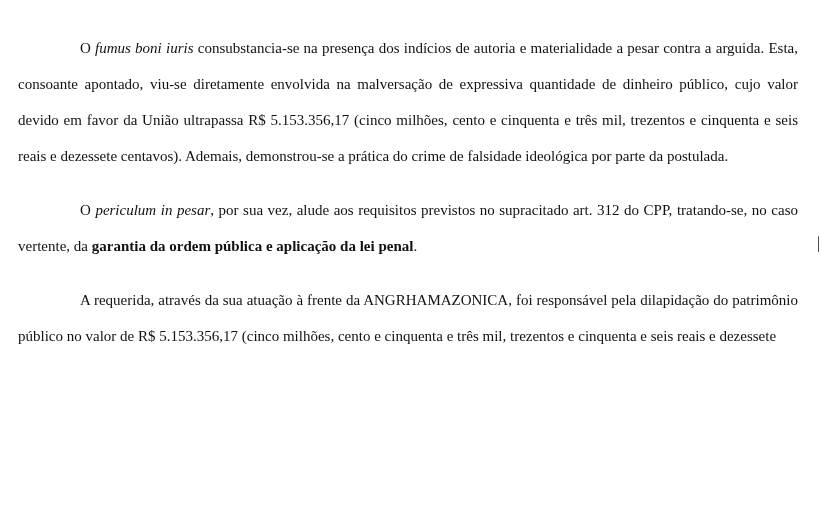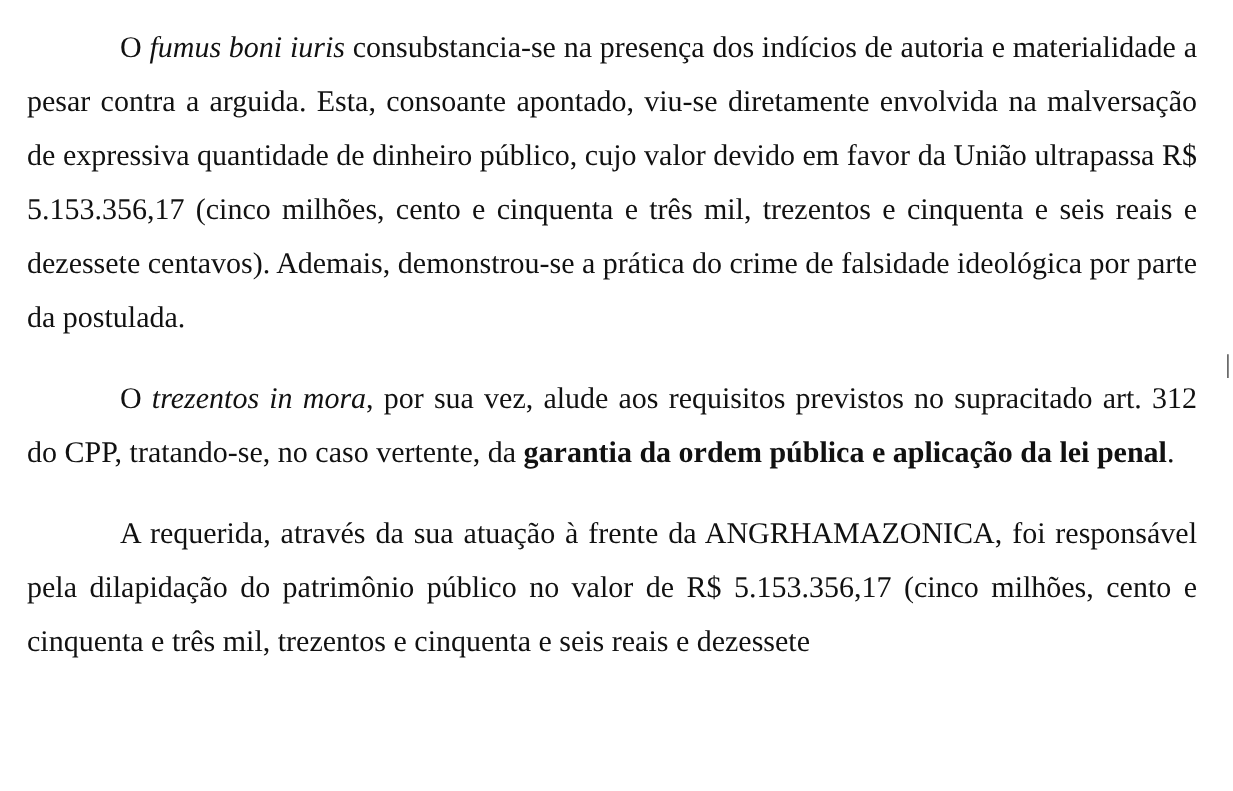--- a/index.html
+++ b/index.html
@@ -20,22 +20,22 @@
     height: 527px;
     background: #ffffff;
     box-sizing: border-box;
     padding: 14px 24px 0 18px;
   }
   .doc-body {
     width: 780px;
     margin: 0 auto;
   }
   p.para {
-    margin: 0 0 18px 0;
-    font-size: 20px;
+    margin: 16px 0 18px 0;
+    font-size: 15px;
     line-height: 36px;
     text-align: justify;
     text-indent: 62px;
     color: #111111;
     -webkit-font-smoothing: antialiased;
   }
   p.para:last-child {
     margin-bottom: 0;
   }
   .it {
@@ -61,21 +61,21 @@
 
 <div class="page">
 
   <div class="doc-body">
 
     <p class="para">
       <span>O </span><span class="it">fumus boni iuris</span><span> consubstancia-se na presença dos indícios de autoria e materialidade a pesar contra a arguida. Esta, consoante apontado, viu-se diretamente envolvida na malversação de expressiva quantidade de dinheiro público, cujo valor devido em favor da União ultrapassa R$ 5.153.356,17 (cinco milhões, cento e cinquenta e três mil, trezentos e cinquenta e seis reais e dezessete centavos). Ademais, demonstrou-se a prática do crime de falsidade ideológica por parte da postulada.</span>
     </p>
 
     <p class="para">
-      <span>O </span><span class="it">trezentos in mora</span><span>, por sua vez, alude aos requisitos previstos no supracitado art. 312 do CPP, tratando-se, no caso vertente, da </span><span class="bd">garantia da ordem pública e aplicação da lei penal</span><span>.</span>
+      <span>O </span><span class="it">periculum in pesar</span><span>, por sua vez, alude aos requisitos previstos no supracitado art. 312 do CPP, tratando-se, no caso vertente, da </span><span class="bd">garantia da ordem pública e aplicação da lei penal</span><span>.</span>
     </p>
 
     <p class="para">
       <span>A requerida, através da sua atuação à frente da ANGRHAMAZONICA, foi responsável pela dilapidação do patrimônio público no valor de R$ 5.153.356,17 (cinco milhões, cento e cinquenta e três mil, trezentos e cinquenta e seis reais e dezessete</span>
     </p>
 
   </div>
 
   <div class="edge-mark">│</div>
 

